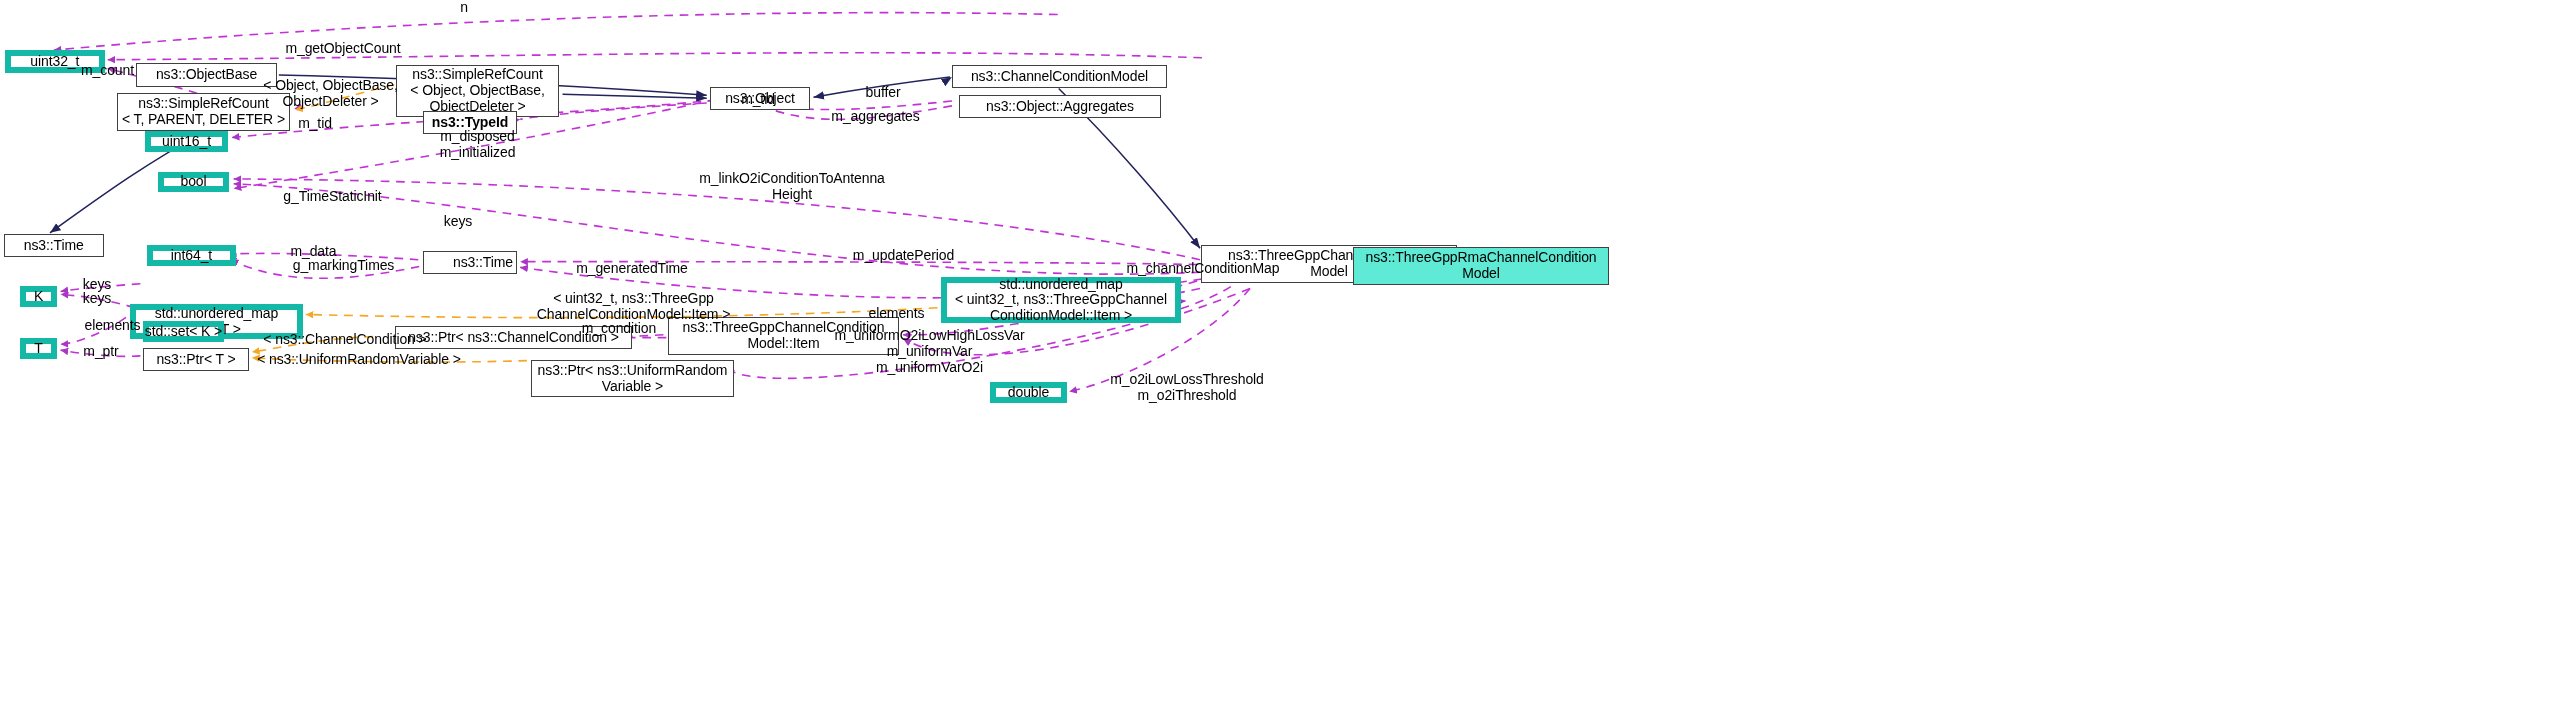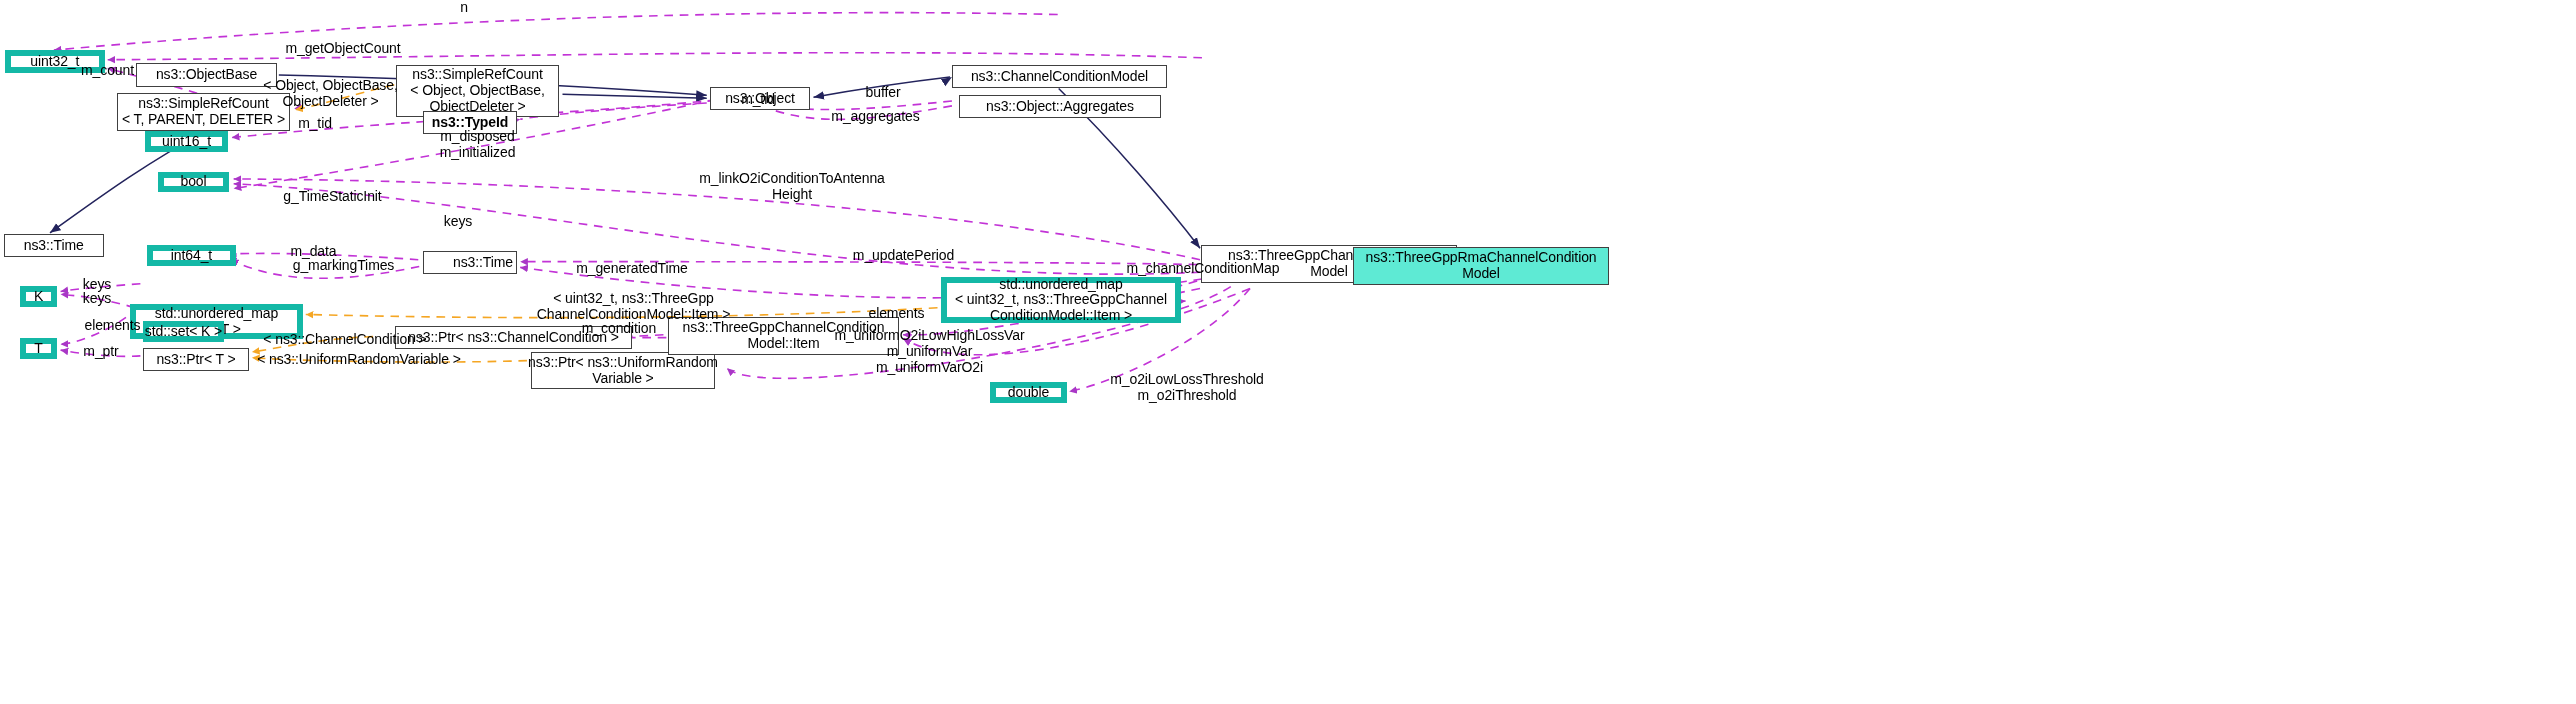--- a/index.html
+++ b/index.html
@@ -149,21 +149,21 @@
 Model</div>
       <div class="node thin" style="left: 20px; top: 286px; width: 37px; height: 21px;">K</div>
       <div class="node thin" style="left: 130px; top: 304px; width: 173px; height: 35px;">std::unordered_map
 &lt; K, T &gt;</div>
       <div class="node thin" style="left: 941px; top: 277px; width: 240px; height: 46px;">std::unordered_map
 &lt; uint32_t, ns3::ThreeGppChannel
 ConditionModel::Item &gt;</div>
       <div class="node thin" style="left: 20px; top: 338px; width: 37px; height: 21px;">T</div>
       <div class="node bold" style="left: 143px; top: 348px; width: 106px; height: 23px;">ns3::Ptr&lt; T &gt;</div>
       <div class="node bold" style="left: 395px; top: 326px; width: 237px; height: 23px;">ns3::Ptr&lt; ns3::ChannelCondition &gt;</div>
-      <div class="node bold" style="left: 531px; top: 352px; width: 184px; height: 37px;">ns3::Ptr&lt; ns3::UniformRandom
+      <div class="node bold" style="left: 531px; top: 360px; width: 203px; height: 37px;">ns3::Ptr&lt; ns3::UniformRandom
 Variable &gt;</div>
       <div class="node bold" style="left: 668px; top: 317px; width: 231px; height: 38px;">ns3::ThreeGppChannelCondition
 Model::Item</div>
       <div class="node thin" style="left: 990px; top: 382px; width: 77px; height: 21px;">double</div>
       <div class="node thin" style="left: 143px; top: 273px; width: 81px; height: 21px; margin-top: 48px;">std::set&lt; K &gt;</div>
     </div>
   <div id="labels">
       <div class="elabel" style="left: 445px; top: 0px; width: 38px;">n</div>
       <div class="elabel" style="left: 266px; top: 41px; width: 154px;">m_getObjectCount</div>
       <div class="elabel" style="left: 67px; top: 63px; width: 81px;">m_count</div>

